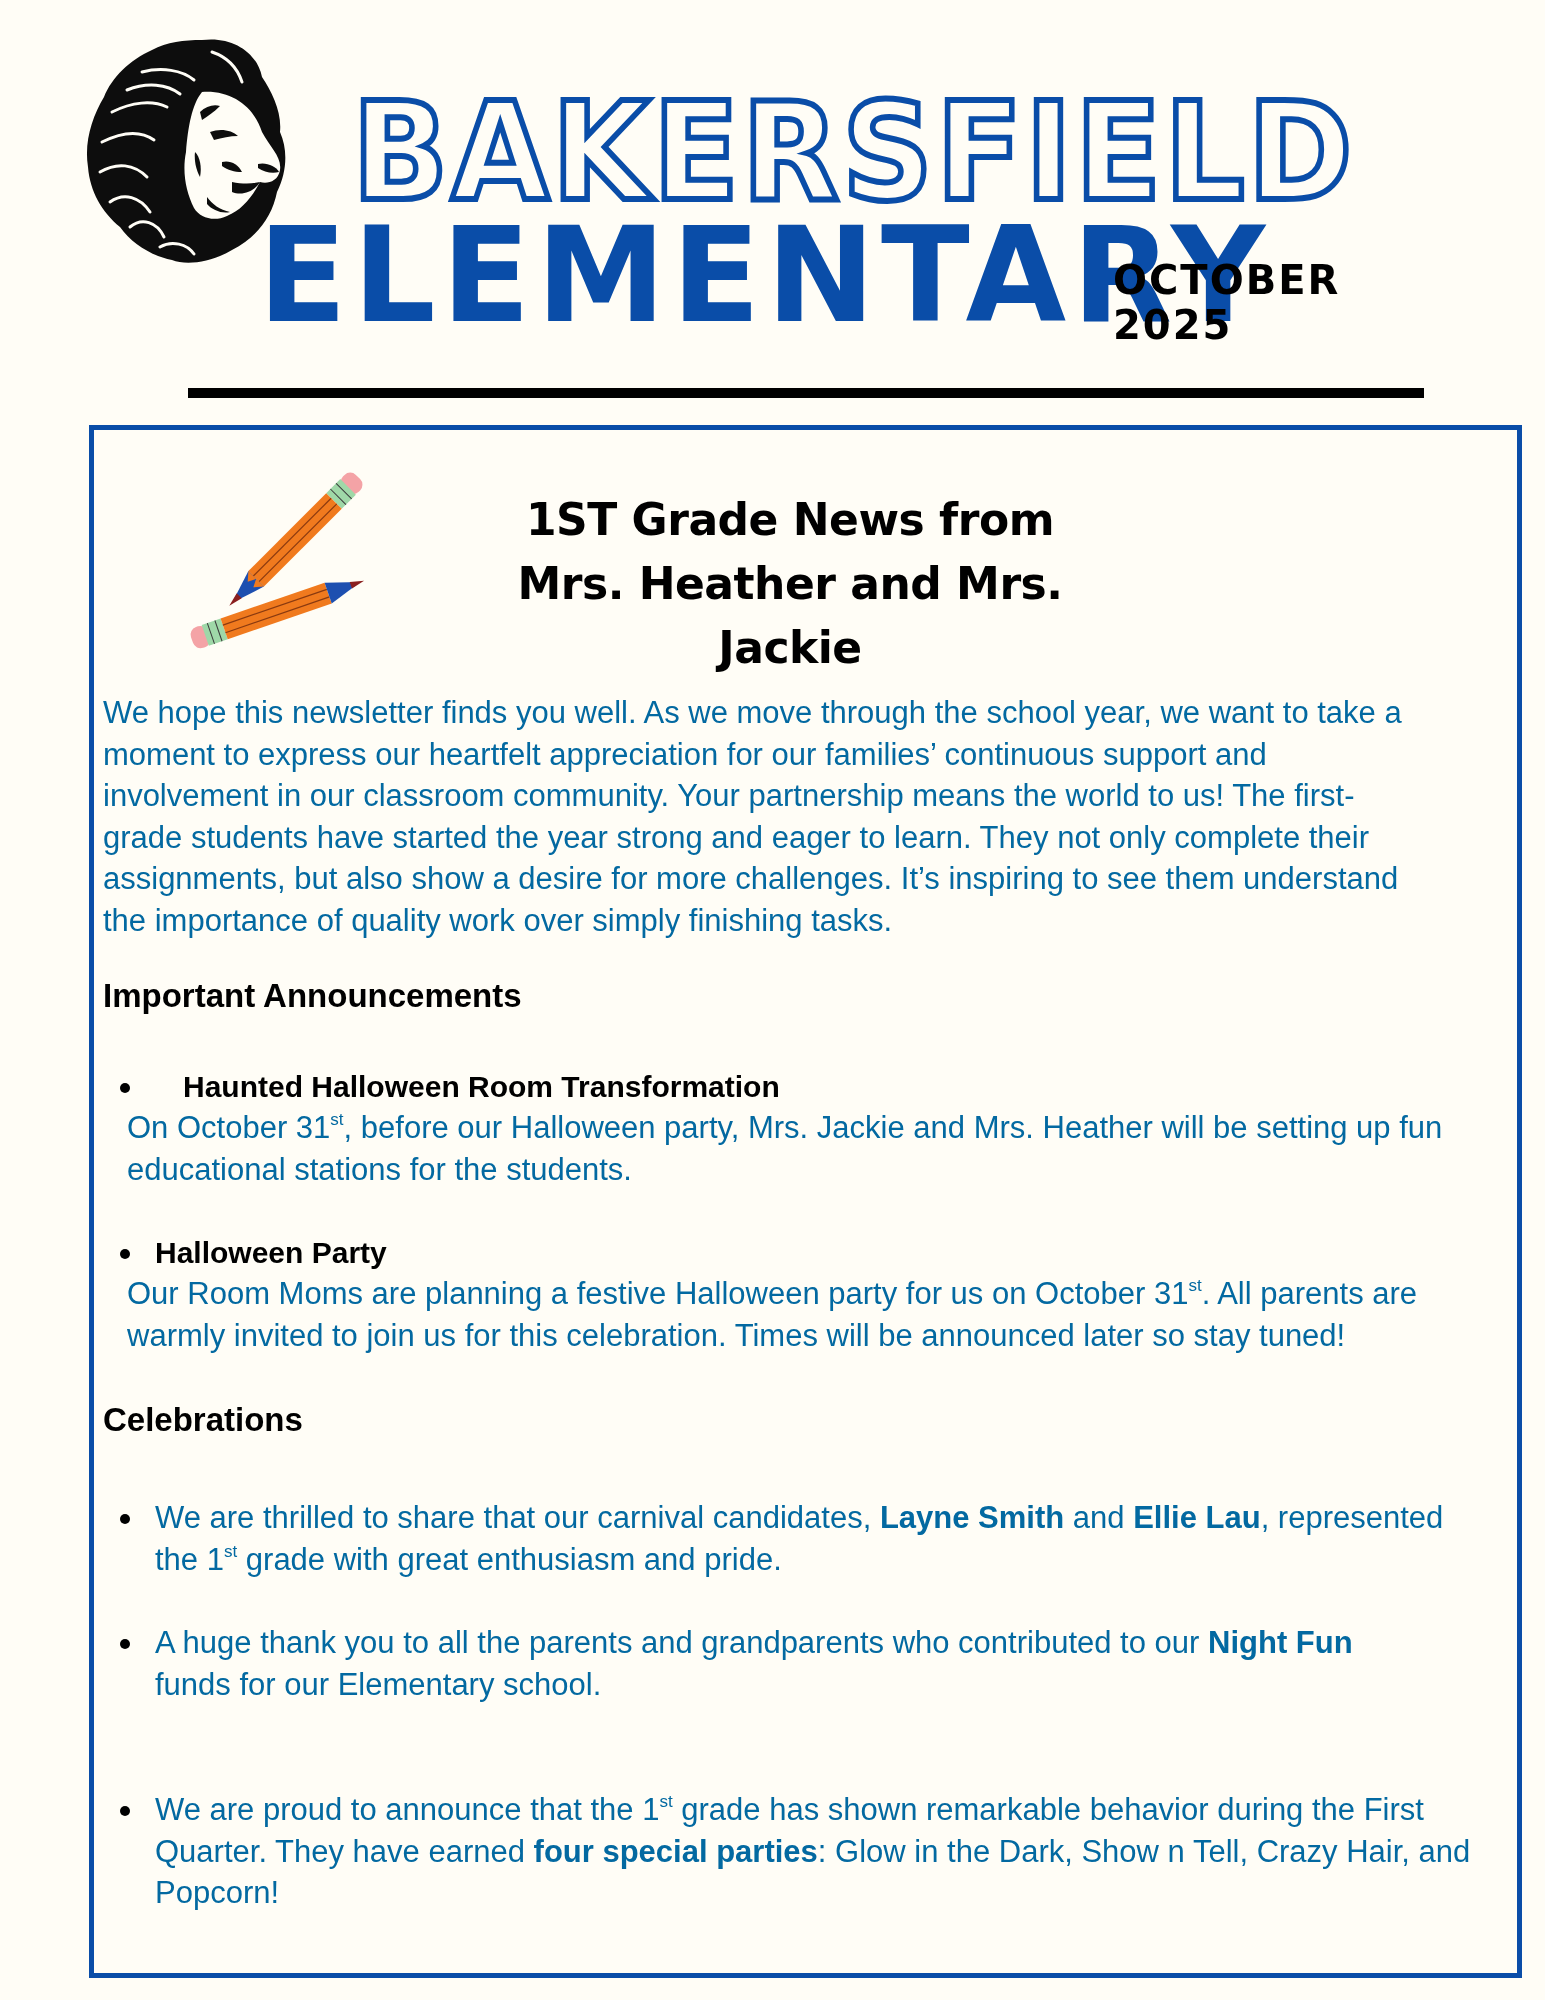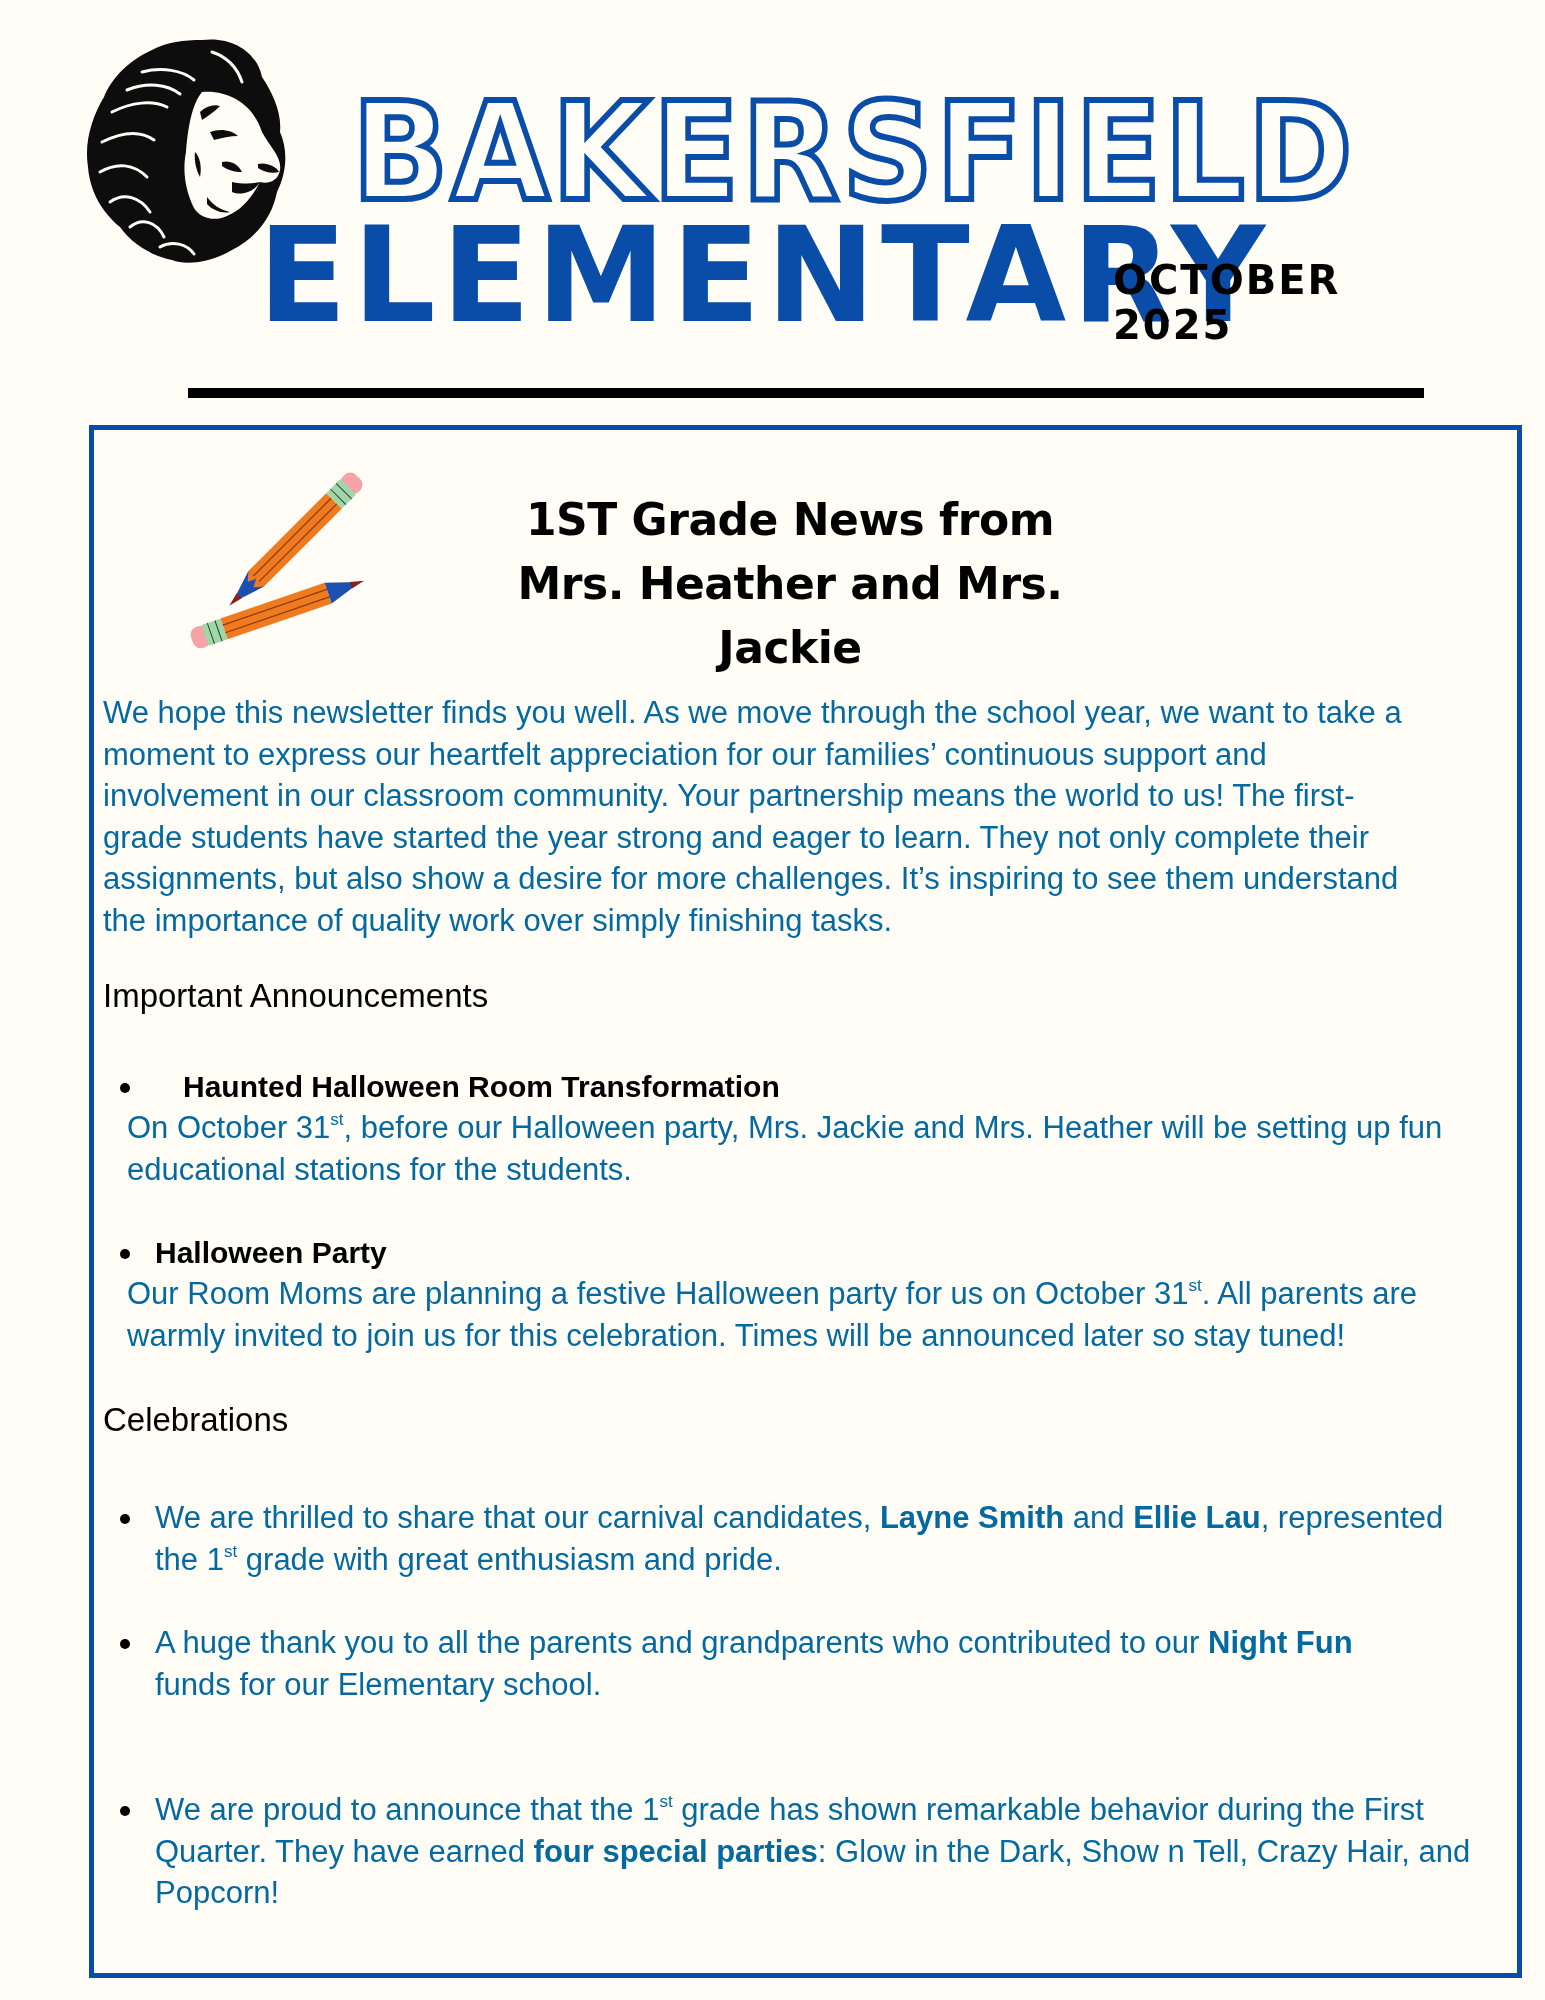--- a/index.html
+++ b/index.html
@@ -60,21 +60,21 @@
   .body-text {
     font-family: "Liberation Sans", sans-serif;
     font-size: 31px; line-height: 41.5px; color: #0369a1;
   }
   #intro {
     left: 103px; top: 692px; width: 1400px;
   }
   #intro div { white-space: nowrap; }
 
   .subhead {
-    font-family: "Liberation Sans", sans-serif; font-weight: normal;
+    font-family: "Liberation Sans", sans-serif; font-weight: bold;
     font-size: 33px; line-height: 40px; color: #000;
   }
   #announce-head { left: 103px; top: 976px; }
   #celebrate-head { left: 103px; top: 1400px; }
 
   .bullet-row { position: absolute; left: 103px; width: 1400px; }
   .bullet-dot {
     position: absolute; left: 17px; width: 10px; height: 10px;
     background: #000; border-radius: 50%;
   }

